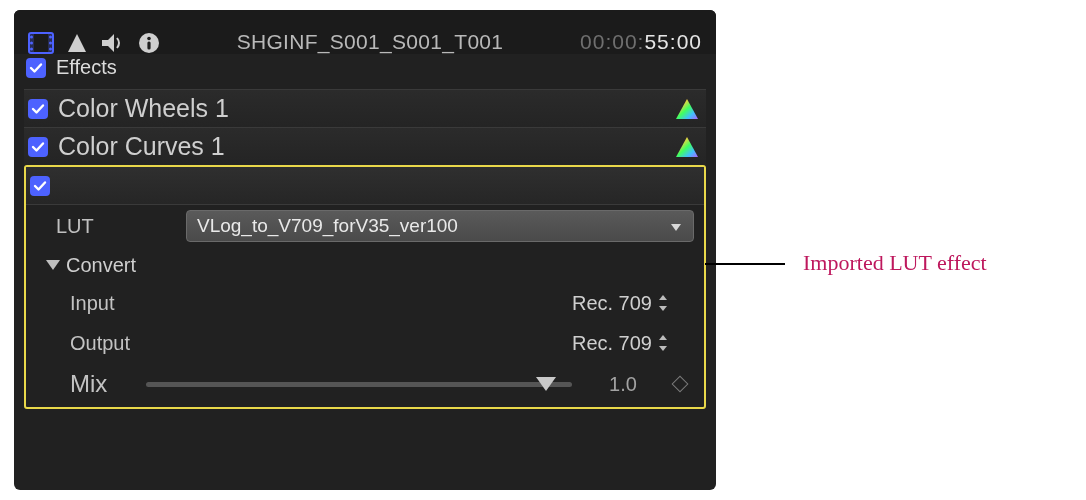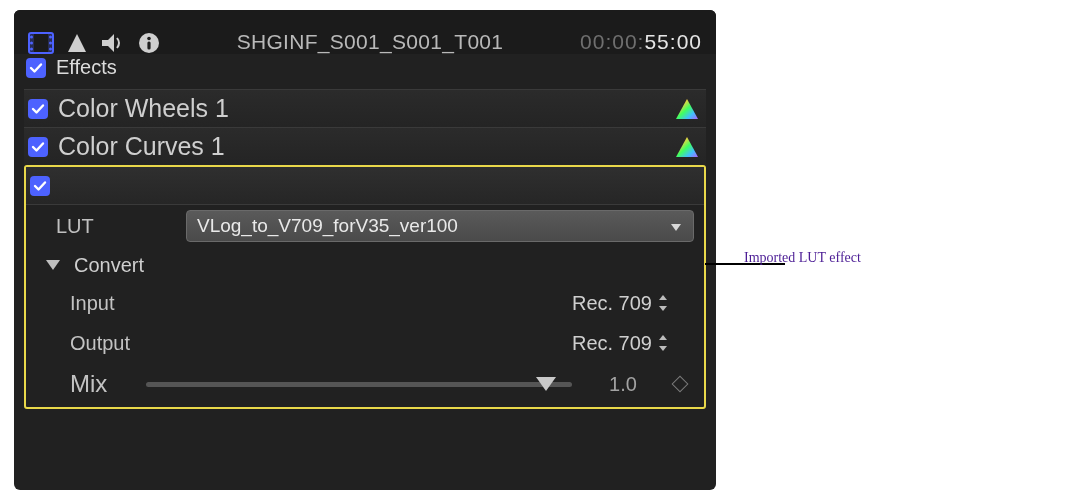--- a/index.html
+++ b/index.html
@@ -54,21 +54,21 @@
     gap: 10px;
   }
   .param-label { color: #c0c0c0; font-size: 20px; width: 120px; }
   .dropdown {
     flex: 1; height: 32px; background: linear-gradient(#5a5a5a,#4a4a4a);
     border: 1px solid #6a6a6a; border-radius: 4px; display: flex; align-items: center;
     padding: 0 10px; justify-content: space-between; color: #e9e9e9; font-size: 19px;
   }
   .dropdown .chev { color: #d0d0d0; }
   .subhead {
-    display: flex; align-items: center; gap: 14px; height: 36px; padding: 0 0 0 20px;
+    display: flex; align-items: center; gap: 6px; height: 36px; padding: 0 0 0 20px;
   }
   .tri-down { width: 0; height: 0; border-left: 7px solid transparent; border-right: 7px solid transparent; border-top: 10px solid #c0c0c0; }
   .subhead .label { color: #cfcfcf; font-size: 20px; }
 
   .value-row {
     display: flex; align-items: center; height: 40px; padding: 0 18px 0 44px;
   }
   .value-row .k { flex: 1; color: #c3c3c3; font-size: 20px; }
   .value-row .v { color: #cfcfcf; font-size: 20px; display: inline-flex; align-items: center; gap: 6px; min-width: 110px; justify-content: flex-end; padding-right: 18px;}
   .updown { color: #b0b0b0; font-size: 14px; line-height: 8px; }
@@ -88,21 +88,21 @@
     position: absolute; top: 50%; transform: translate(-50%,-50%);
     width: 0; height: 0; border-left: 10px solid transparent; border-right: 10px solid transparent;
     border-top: 14px solid #c9c9c9;
   }
   .mix-val { width: 70px; text-align: center; color: #a3a3a3; font-size: 20px; }
 
   .callout-line {
     position: absolute; left: 705px; top: 263px; width: 80px; height: 2px; background: #000;
   }
   .callout-text {
-    position: absolute; left: 744px; top: 250px; font-size: 14px; font-family: Georgia, 'Times New Roman', serif; color: #4c1d95;
+    position: absolute; left: 803px; top: 250px; font-size: 22px; font-family: Georgia, 'Times New Roman', serif; color: #be185d;
   }
 </style>
 </head>
 <body>
 
 <div class="panel">
 
   <div class="header">
     <span class="icon">
       <svg width="26" height="22" viewBox="0 0 26 22">

